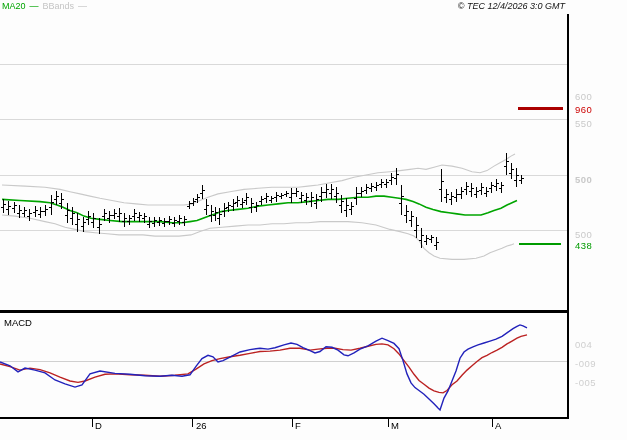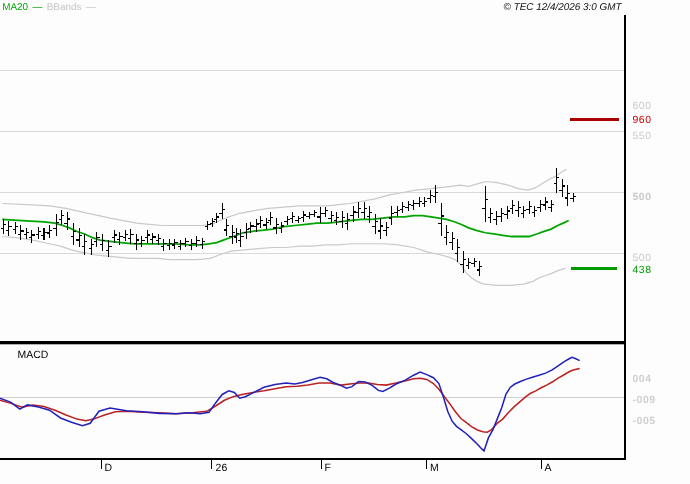--- a/index.html
+++ b/index.html
@@ -6,23 +6,23 @@
   body{width:627px;height:440px;background:#fdfdfd;position:relative;overflow:hidden;
        font-family:"Liberation Sans",sans-serif;}
   #stage{position:absolute;left:0;top:0;width:627px;height:440px;}
   svg{position:absolute;left:0;top:0;}
   .lbl{position:absolute;font-size:9.5px;line-height:10px;white-space:nowrap;}
   #legend{position:absolute;left:2px;top:1px;font-size:9px;}
   #legend span{margin-right:4px;}
   .leg-ma{color:#00a500;text-align:center;}
   .leg-bb{color:#c4c4c4;margin-top:47px;}
   #copyright{position:absolute;top:1px;right:62px;font-size:9px;font-style:italic;color:#111;}
-  #macd-title{position:absolute;left:16px;top:317px;font-size:9.5px;color:#000;text-align:right;}
+  #macd-title{position:absolute;left:4px;top:317px;font-size:9.5px;color:#000;text-align:right;}
   .price-lbl{left:575px;transform:translateY(-50%);letter-spacing:0.5px;}
-  .macd-lbl{left:575px;transform:translateY(-50%);color:#cfcfcf;letter-spacing:0.5px;font-weight:bold;}
+  .macd-lbl{left:575px;transform:translateY(-50%);color:#cfcfcf;letter-spacing:0.5px;}
   .month-lbl{top:421px;font-size:9.5px;color:#000;}
 </style>
 </head>
 <body>
 
 <div id="stage">
   <svg id="chart" width="627" height="440">
       <line x1="0" y1="64" x2="568" y2="64" stroke="#d9d9d9" stroke-width="1" shape-rendering="crispEdges"></line>
       <line x1="0" y1="119.5" x2="568" y2="119.5" stroke="#d9d9d9" stroke-width="1" shape-rendering="crispEdges"></line>
       <line x1="0" y1="175" x2="568" y2="175" stroke="#d9d9d9" stroke-width="1" shape-rendering="crispEdges"></line>

